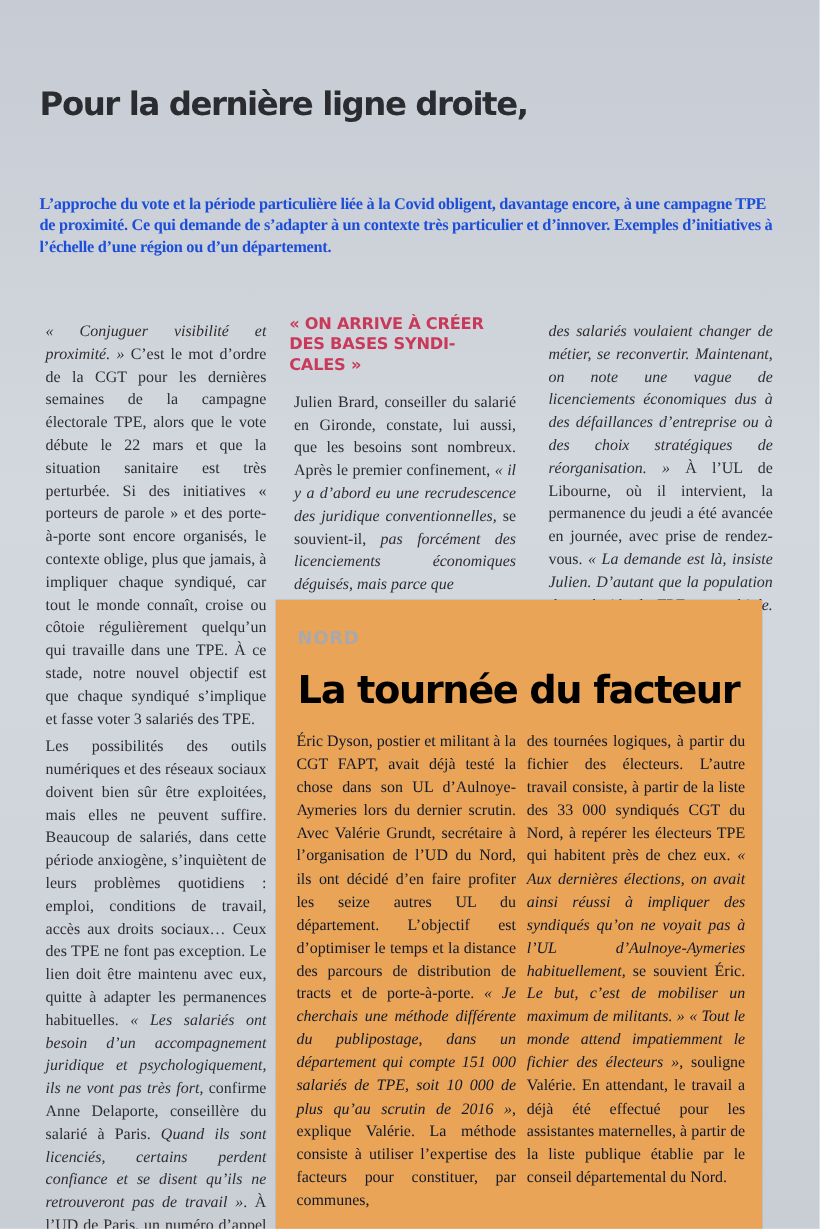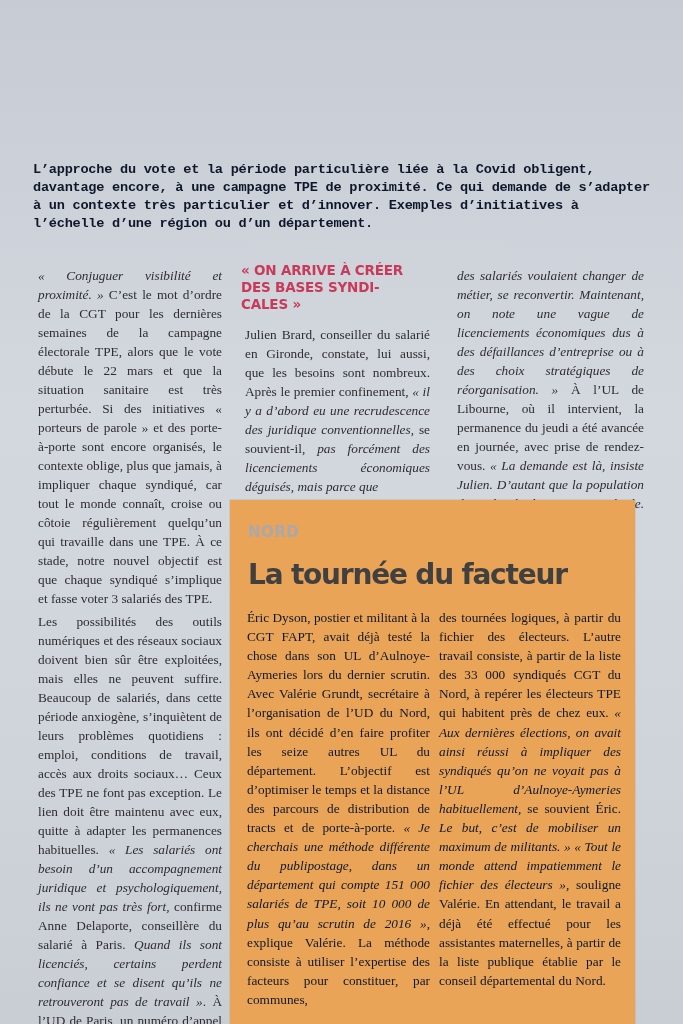--- a/index.html
+++ b/index.html
@@ -11,22 +11,22 @@
   }
   .page { position: absolute; inset: 0; }
   .headline {
     position: absolute; left: 33px; top: 71px; width: 520px;
     font-family: "DejaVu Sans", sans-serif; font-weight: bold;
     font-size: 27px; line-height: 34px; letter-spacing: -1.2px;
     color: #2b2c30; margin: 0;
   }
   .standfirst {
     position: absolute; left: 33px; top: 161px; width: 620px;
-    font-family: Liberation Mono, monospace; font-weight: bold;
-    font-size: 13.6px; line-height: 18px; color: #0f172a; margin: 0;
+    font-family: Liberation Serif, serif; font-weight: bold;
+    font-size: 13.6px; line-height: 18px; color: #1d4ed8; margin: 0;
     letter-spacing: -0.25px;
   }
   .col {
     position: absolute;
     font-family: "Liberation Serif", serif;
     font-size: 13.3px; line-height: 19px; color: #2e2d30;
     text-align: justify; hyphens: manual;
   }
   .col p { margin: 4px; }
   .col1 { left: 34px; top: 262px; width: 192px; }
@@ -45,40 +45,40 @@
     box-shadow: 0 0 1px rgba(120,80,30,0.6);
   }
   .box-kicker {
     position: absolute; left: 18px; top: 23px;
     font-family: "DejaVu Sans", sans-serif; font-weight: bold;
     font-size: 15px; color: #a9a8ae; letter-spacing: 0.5px; margin: 0;
   }
   .box-title {
     position: absolute; left: 18px; top: 58px;
     font-family: "DejaVu Sans", sans-serif; font-weight: bold;
-    font-size: 28px; line-height: 34px; color: #404040; margin: 0;
+    font-size: 32px; line-height: 34px; color: #000000; margin: 0;
     letter-spacing: -1.2px;
   }
   .box-col {
     position: absolute; top: 108px;
     font-family: "Liberation Serif", serif;
     font-size: 13.3px; line-height: 19.1px; color: #0f172a;
     text-align: justify;
   }
   .box-col p { margin: 0; }
   .bc1 { left: 17px; width: 183px; }
   .bc2 { left: 209px; width: 182px; }
 </style>
 </head>
 <body>
 
 <div class="page">
 
   <h1 class="headline">
-    <br>
+    <span>Pour la dernière ligne droite,</span><br>
   </h1>
 
   <p class="standfirst">L’approche du vote et la période particulière liée à la Covid obligent, davantage encore, à une campagne TPE de proximité. Ce qui demande de s’adapter à un contexte très particulier et d’innover. Exemples d’initiatives à l’échelle d’une région ou d’un département.</p>
 
   <div class="col col1">
     <p><i>« Conjuguer visibilité et proximité. »</i><span> C’est le mot d’ordre de la CGT pour les dernières semaines de la campagne électorale TPE, alors que le vote débute le 22 mars et que la situation sanitaire est très perturbée. Si des initiatives « porteurs de parole » et des porte-à-porte sont encore organisés, le contexte oblige, plus que jamais, à impliquer chaque syndiqué, car tout le monde connaît, croise ou côtoie régulièrement quelqu’un qui travaille dans une TPE. À ce stade, notre nouvel objectif est que chaque syndiqué s’implique et fasse voter 3 salariés des TPE.</span></p>
     <p><span>Les possibilités des outils numériques et des réseaux sociaux doivent bien sûr être exploitées, mais elles ne peuvent suffire. Beaucoup de salariés, dans cette période anxiogène, s’inquiètent de leurs problèmes quotidiens : emploi, conditions de travail, accès aux droits sociaux… Ceux des TPE ne font pas exception. Le lien doit être maintenu avec eux, quitte à adapter les permanences habituelles. </span><i>« Les salariés ont besoin d’un accompagnement juridique et psychologiquement, ils ne vont pas très fort,</i><span> confirme Anne Delaporte, conseillère du salarié à Paris. </span><i>Quand ils sont licenciés, certains perdent confiance et se disent qu’ils ne retrouveront pas de travail »</i><span>. À l’UD de Paris, un numéro d’appel unique a été mis en place. Une boucle WhatsApp permet ensuite aux conseillers de prendre connaissance de la demande et de se proposer pour la gérer.</span></p>
   </div>
 
   <div class="col col2">

